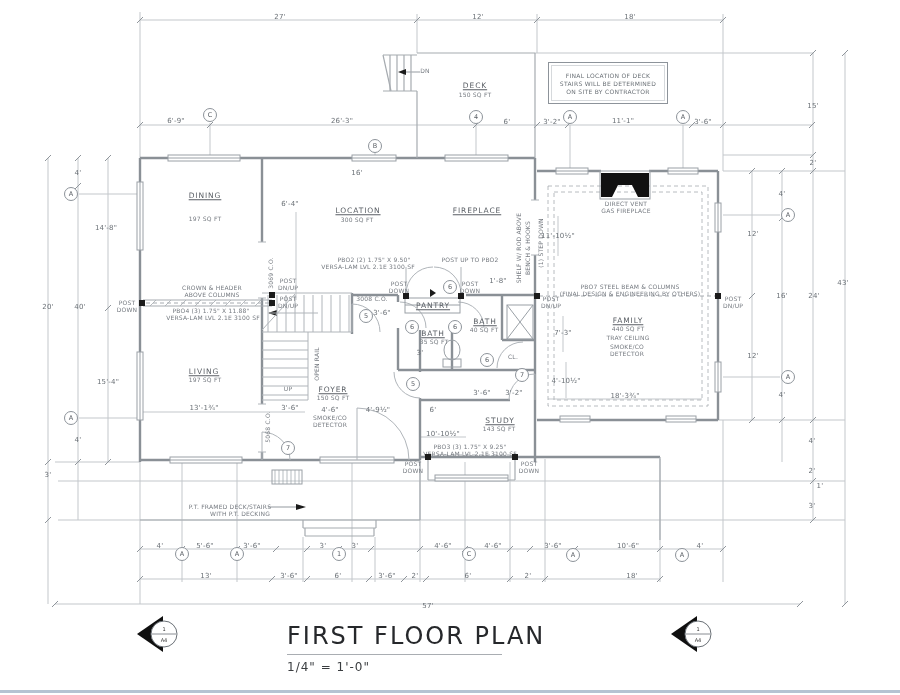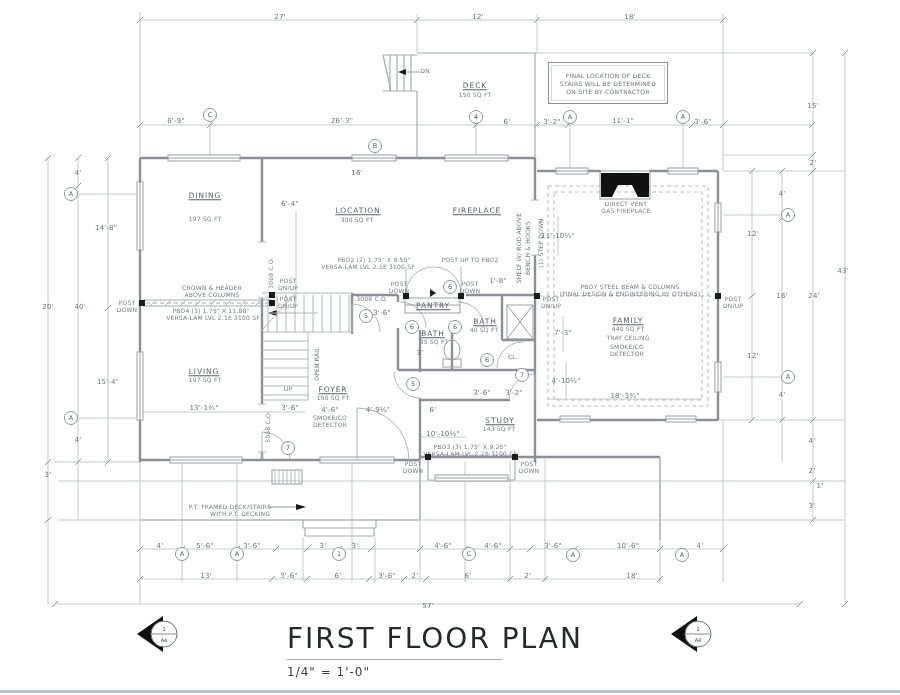--- a/index.html
+++ b/index.html
@@ -13,21 +13,21 @@
   .circ{position:absolute;width:14px;height:14px;box-sizing:border-box;border:1px solid #8d939a;
         border-radius:50%;display:flex;align-items:center;justify-content:center;
         font-size:6.5px;color:#5a5f65;background:#fff;transform:translate(-50%,-50%);}
   .post{position:absolute;width:6px;height:6px;background:#1b1b1b;transform:translate(-50%,-50%);}
   #note-box{position:absolute;left:548px;top:62px;width:118px;height:40px;
             border:1px solid #8d939a;display:flex;align-items:center;justify-content:center;}
   #note-box .inner{border:1px solid #d6d9dc;width:112px;height:34px;display:flex;flex-direction:column;
             align-items:center;justify-content:center;gap:1px;}
   #note-box span{font-size:6px;color:#6a7076;letter-spacing:.3px;white-space:nowrap;}
   #title-block{position:absolute;left:287px;top:622px;}
-  #title-text{font-size:28px;letter-spacing:2px;color:#26282b;white-space:nowrap;}
+  #title-text{font-size:24px;letter-spacing:2px;color:#26282b;white-space:nowrap;}
   #title-underline{width:215px;height:1px;background:#a9adb2;margin-top:4px;}
   #scale-text{font-size:12px;color:#3a3d40;margin-top:5px;letter-spacing:1px;}
   .marker{position:absolute;width:60px;height:48px;}
   .marker .mtxt{position:absolute;font-size:5px;color:#333;transform:translate(-50%,-50%);}
   #footer-line{position:absolute;left:0;top:690px;width:900px;height:3px;background:#b5c3d2;}
 </style>
 </head>
 <body>
 
 <div id="stage">
@@ -323,21 +323,21 @@
       <span class="lbl " style="left: 507px; top: 122px;">6'</span>
       <span class="lbl " style="left: 552px; top: 122px;">3'-2"</span>
       <span class="lbl " style="left: 623px; top: 121px;">11'-1"</span>
       <span class="lbl " style="left: 703px; top: 122px;">3'-6"</span>
       <span class="lbl " style="left: 813px; top: 106px;">15'</span>
       <span class="lbl " style="left: 813px; top: 163px;">2'</span>
       <span class="lbl " style="left: 782px; top: 194px;">4'</span>
       <span class="lbl " style="left: 753px; top: 234px;">12'</span>
       <span class="lbl " style="left: 782px; top: 296px;">16'</span>
       <span class="lbl " style="left: 814px; top: 296px;">24'</span>
-      <span class="lbl " style="left: 843px; top: 271px;">43'</span>
+      <span class="lbl " style="left: 843px; top: 283px;">43'</span>
       <span class="lbl " style="left: 753px; top: 356px;">12'</span>
       <span class="lbl " style="left: 782px; top: 395px;">4'</span>
       <span class="lbl " style="left: 812px; top: 441px;">4'</span>
       <span class="lbl " style="left: 812px; top: 471px;">2'</span>
       <span class="lbl " style="left: 820px; top: 486px;">1'</span>
       <span class="lbl " style="left: 812px; top: 506px;">3'</span>
       <span class="lbl " style="left: 78px; top: 173px;">4'</span>
       <span class="lbl " style="left: 106px; top: 228px;">14'-8"</span>
       <span class="lbl " style="left: 48px; top: 307px;">20'</span>
       <span class="lbl " style="left: 80px; top: 307px;">40'</span>

